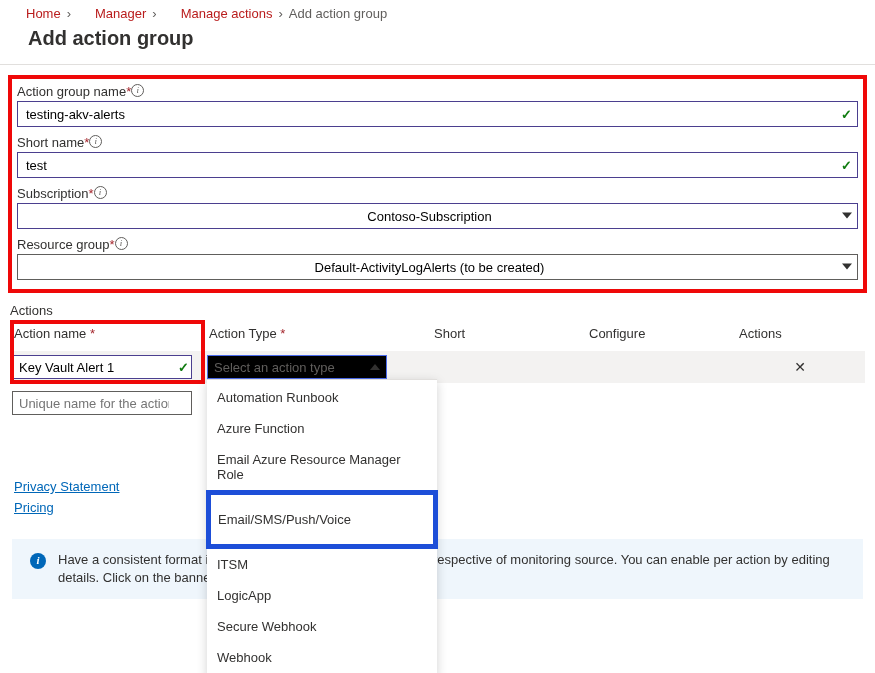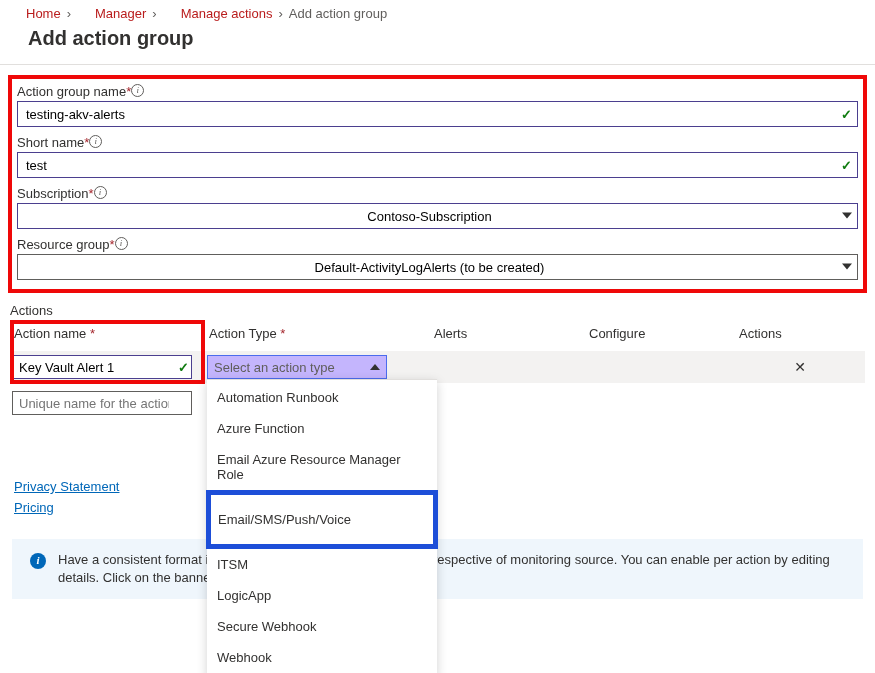--- a/index.html
+++ b/index.html
@@ -39,21 +39,21 @@
   .actions-table { margin: 0 10px; }
   .table-head { display: grid; grid-template-columns: 195px 225px 155px 150px 1fr; padding: 6px 4px 10px 4px; font-size: 13px; }
   .table-row { display: grid; grid-template-columns: 195px 225px 155px 150px 1fr; align-items: center; padding: 4px 2px; }
   .table-row.active { background: #f3f2f1; }
   .cell-input-wrap { position: relative; }
   .cell-input { width: 180px; height: 24px; border: 1px solid #4b3f8f; padding: 2px 22px 2px 6px; font-size: 13px; font-family: inherit; background: #fff; }
   .cell-input.placeholder { color: #605e5c; border-color: #605e5c; }
 
   
   .action-type-wrap { position: relative; width: 180px; }
-  .action-type-btn { width: 180px; height: 24px; border: 1px solid #4b6bed; display: flex; align-items: center; justify-content: space-between; padding: 0 6px; color: #605e5c; background: #c4b5fd; cursor: pointer; }
+  .action-type-btn { width: 180px; height: 24px; border: 1px solid #4b6bed; display: flex; align-items: center; justify-content: space-between; padding: 0 6px; color: #605e5c; background: #000000; cursor: pointer; }
   .action-type-btn .caret { border-left: 5px solid transparent; border-right: 5px solid transparent; border-bottom: 6px solid #323130; }
   .dropdown-list { position: absolute; top: 24px; left: 0; width: 230px; background: #fff; border-top: 1px solid #e1dfdd; box-shadow: 0 3px 10px rgba(0,0,0,.18); z-index: 100; padding: 2px 0 4px 0; }
   .dropdown-item { padding: 8px 10px; font-size: 13px; cursor: pointer; }
   .dropdown-item.highlighted { border: 5px solid #1d4ed8; margin: 0 -1px; padding: 17px 7px; }
 
   
   .row-close { font-size: 14px; color: #323130; text-align: center; cursor: pointer; }
 
   
   .footer-links { margin: 60px 0 0 14px; font-size: 13px; }
@@ -149,21 +149,21 @@
 
 <div class="actions-area">
   <div class="actions-table">
     <div class="table-head">
       <div>
         <span>Action name</span> <span class="req">*</span>
       </div>
       <div>
         <span>Action Type</span> <span class="req">*</span>
       </div>
-      <div>Alerts</div>
+      <div>Short</div>
       <div>Configure</div>
       <div>Actions</div>
     </div>
 
     <div class="table-row active">
       <div class="cell-input-wrap">
         <input class="cell-input" value="Key Vault Alert 1" style="">
         <span class="check-icon" style="right:18px">✓</span>
       </div>
       <div class="action-type-wrap">

